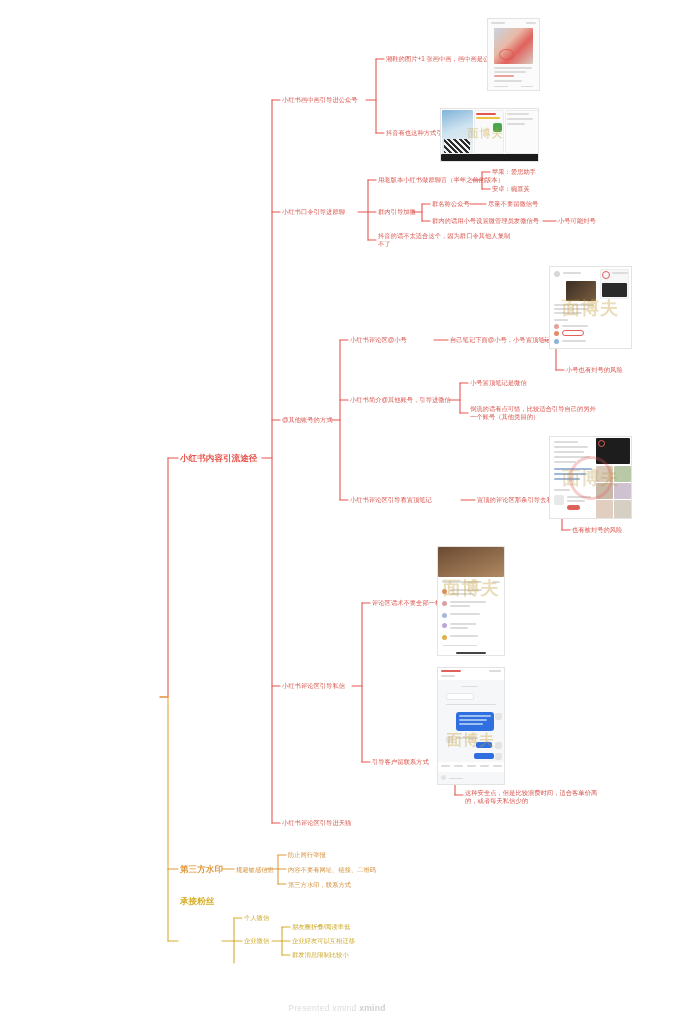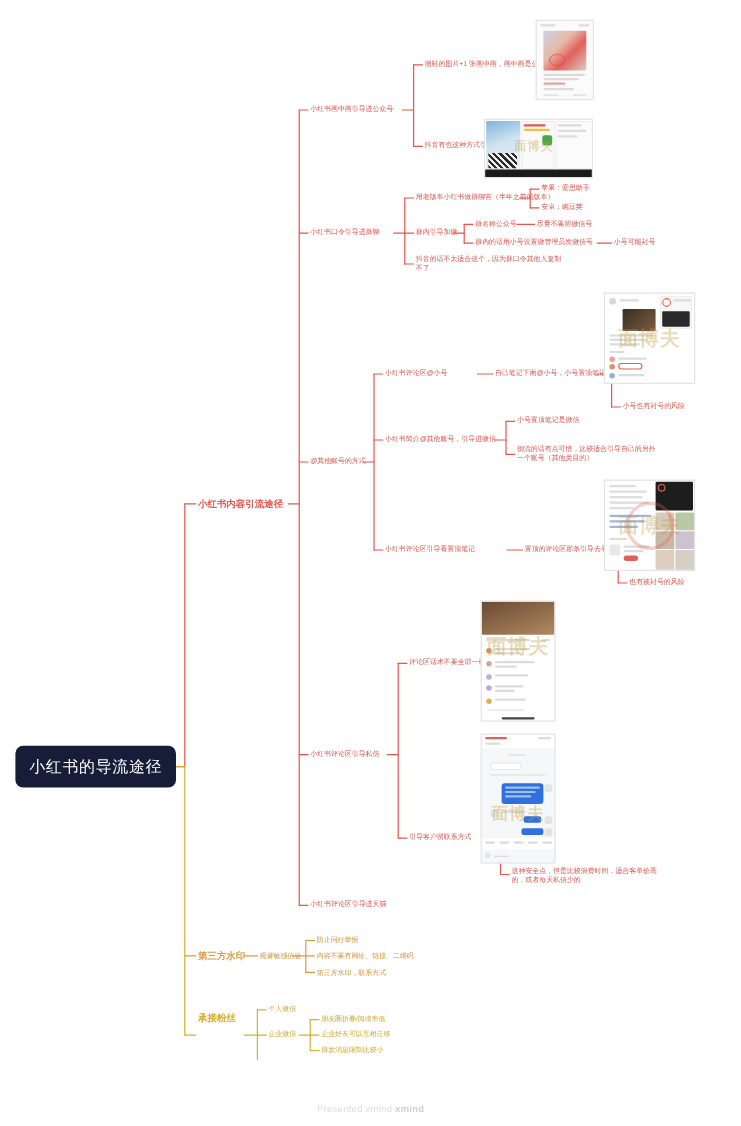--- a/index.html
+++ b/index.html
@@ -211,23 +211,20 @@
       <path d="M234,918 L242,918" stroke="#d6ae2c"></path>
       <path d="M234,941 L242,941" stroke="#d6ae2c"></path>
       <path d="M272,941 L282,941" stroke="#d6ae2c"></path>
       <path d="M282,927 L282,955" stroke="#d6ae2c"></path>
       <path d="M282,927 L290,927" stroke="#d6ae2c"></path>
       <path d="M282,941 L290,941" stroke="#d6ae2c"></path>
       <path d="M282,955 L290,955" stroke="#d6ae2c"></path>
     </g>
   </svg>
 
-  <div class="root-node">
-    <span>小红书的导流途径</span>
-  </div>
 
   <div class="node lvl1 red" style="left:180px; top:453px;">小红书内容引流途径</div>
 
   <div class="node lvl2 t-red" style="left:282px; top:96px;">小红书画中画引导进公众号</div>
   <div class="node lvl3 t-red" style="left:386px; top:55px;">潮鞋的图片+1 张画中画，画中画是公众号</div>
   <div class="node lvl3 t-red" style="left:386px; top:129px;">抖音有也这种方式引流</div>
 
   <div class="node lvl2 t-red" style="left:282px; top:208px;">小红书口令引导进群聊</div>
   <div class="node lvl3 t-red" style="left:378px; top:176px;">用老版本小红书做群聊言（半年之前的版本）</div>
   <div class="node lvl4 t-red" style="left:492px; top:168px;">苹果：爱思助手</div>
@@ -264,21 +261,21 @@
 的，或者每天私信少的</div>
 
   <div class="node lvl2 t-red" style="left:282px; top:819px;">小红书评论区引导进天猫</div>
 
   <div class="node lvl1 orange" style="left:180px; top:864px;">第三方水印</div>
   <div class="node lvl2 t-orange" style="left:236px; top:866px;">规避敏感信息</div>
   <div class="node lvl3 t-orange" style="left:288px; top:851px;">防止同行举报</div>
   <div class="node lvl3 t-orange" style="left:288px; top:866px;">内容不要有网址、链接、二维码</div>
   <div class="node lvl3 t-orange" style="left:288px; top:881px;">第三方水印，联系方式</div>
 
-  <div class="node lvl1 yellow" style="left:180px; top:920px;">承接粉丝</div>
+  <div class="node lvl1 yellow" style="left:180px; top:896px;">承接粉丝</div>
   <div class="node lvl2 t-yellow" style="left:244px; top:914px;">个人微信</div>
   <div class="node lvl2 t-yellow" style="left:244px; top:937px;">企业微信</div>
   <div class="node lvl3 t-yellow" style="left:292px; top:923px;">朋友圈折叠/阅读率低</div>
   <div class="node lvl3 t-yellow" style="left:292px; top:937px;">企业好友可以互相迁移</div>
   <div class="node lvl3 t-yellow" style="left:292px; top:951px;">群发消息限制比较小</div>
 
   <div class="thumb" style="left:487px; top:18px; width:53px; height:73px;">
     <div class="ph-body"></div>
     <div class="bar" style="left:3px; top:3px; width:14px; height:2px;"></div>
     <div class="bar" style="right:3px; top:3px; width:10px; height:2px;"></div>

